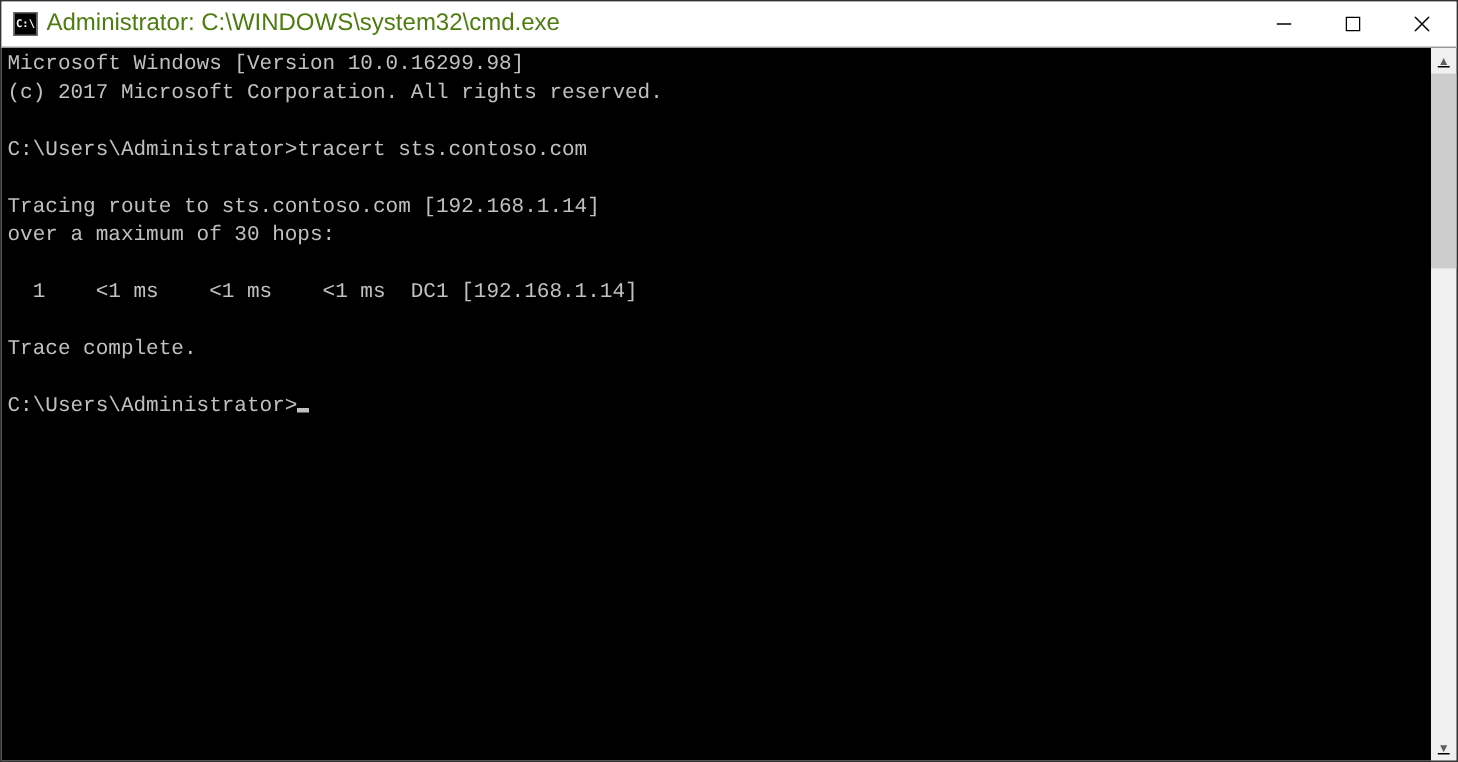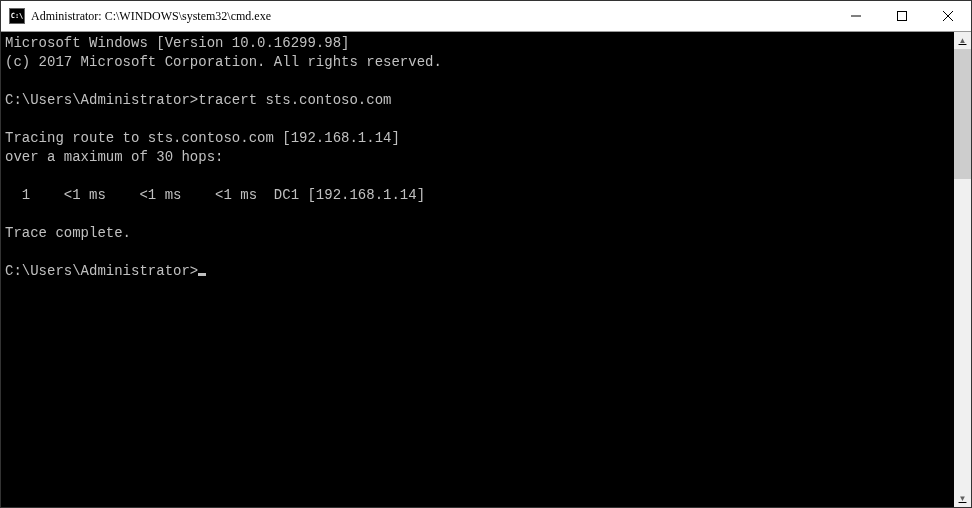--- a/index.html
+++ b/index.html
@@ -32,25 +32,24 @@
       display: flex;
       align-items: center;
       justify-content: center;
       font-size: 7px;
       color: #fff;
       font-family: monospace;
       font-weight: bold;
     }
     .titlebar-text {
       flex: 1;
-      font-size: 12px;
-      color: #000000;
+      font-size: 16px;
+      color: #4d7c0f;
       white-space: nowrap;
       overflow: hidden;
-      font-family: Liberation Serif, serif;
     }
     .window-controls {
       display: flex;
       height: 100%;
     }
     .window-btn {
       width: 46px;
       height: 100%;
       display: flex;
       align-items: center;

